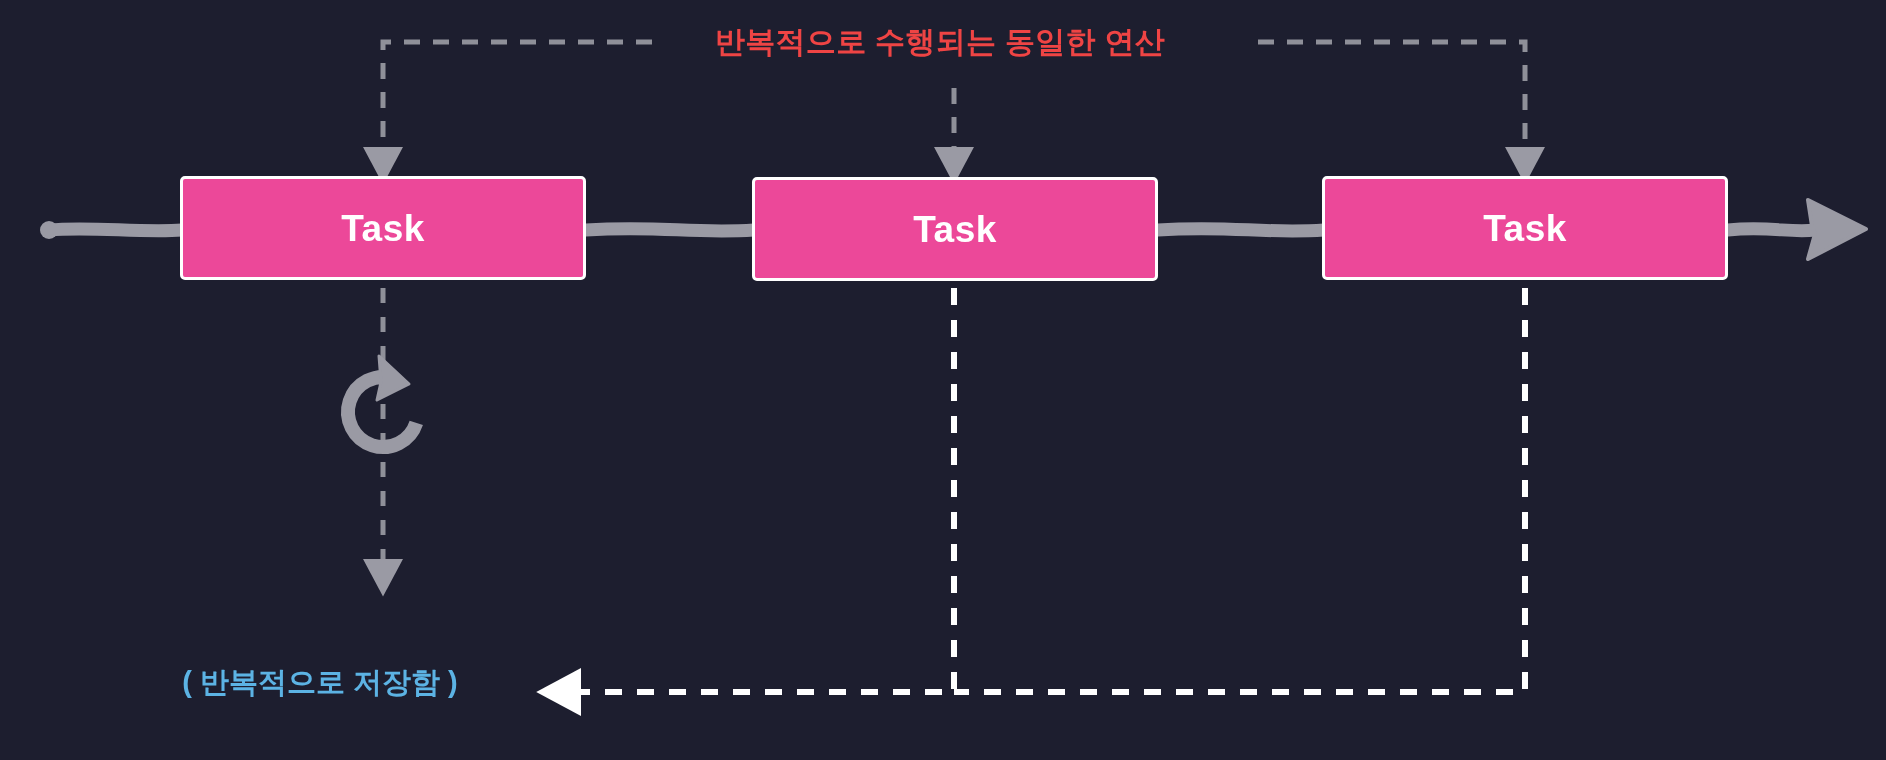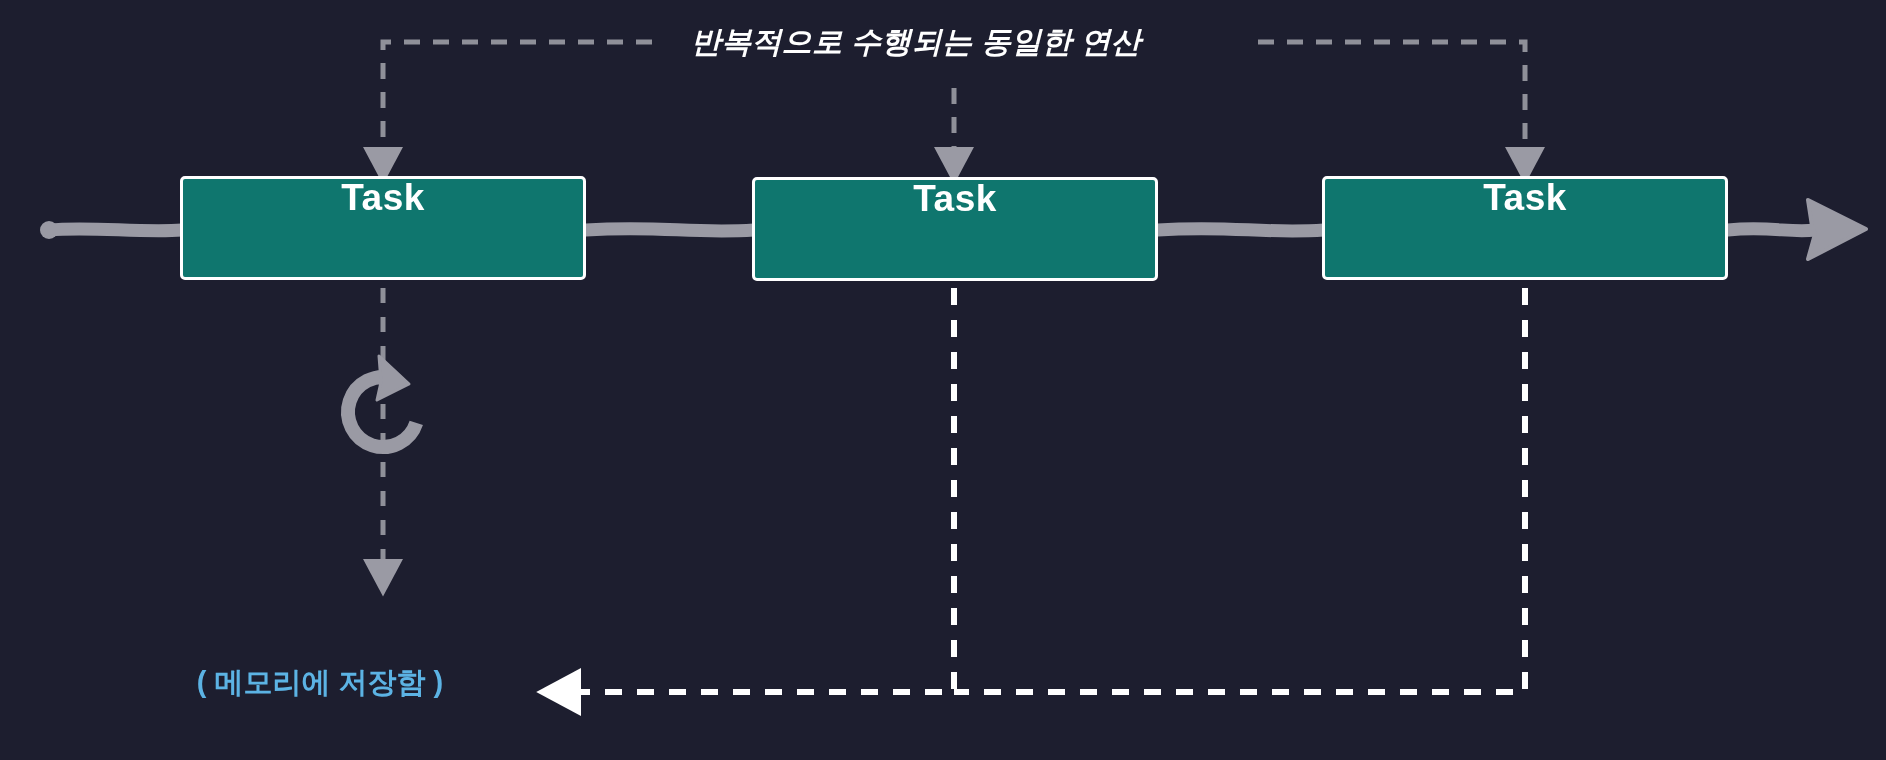--- a/index.html
+++ b/index.html
@@ -23,47 +23,47 @@
     left: 0;
     top: 0;
     width: 1886px;
     height: 760px;
   }
   .task-box {
     position: absolute;
     box-sizing: border-box;
     border: 3px solid #ffffff;
     border-radius: 5px;
-    background: #0f766e;
+    background: #ec4899;
     display: flex;
+    align-items: center;
     justify-content: center;
   }
   .task-label {
     color: #ffffff;
     font-size: 37px;
     font-weight: 600;
     letter-spacing: 0.5px;
     line-height: 1;
   }
   #task-box-1 { left: 180px; top: 176px; width: 406px; height: 104px; }
   #task-box-2 { left: 752px; top: 177px; width: 406px; height: 104px; }
   #task-box-3 { left: 1322px; top: 176px; width: 406px; height: 104px; }
 
   #caption-title {
     position: absolute;
-    left: 636px;
+    left: 660px;
     top: 22px;
     width: 560px;
     text-align: center;
-    color: #ffffff;
+    color: #ef4444;
     font-size: 30px;
     font-weight: 700;
     letter-spacing: 0.3px;
     white-space: nowrap;
-    font-style: italic;
   }
   #result-label {
     position: absolute;
     left: 205px;
     top: 593px;
     width: 230px;
     text-align: center;
     color: #ffffff;
     font-size: 31px;
     font-weight: 700;
@@ -155,15 +155,15 @@
 
   <div class="task-box" id="task-box-2">
     <span class="task-label">Task</span>
   </div>
 
   <div class="task-box" id="task-box-3">
     <span class="task-label">Task</span>
   </div>
 
 
-  <div id="memory-label">( 메모리에 저장함 )</div>
+  <div id="memory-label">( 반복적으로 저장함 )</div>
 
 </div>
 
 </body></html>

